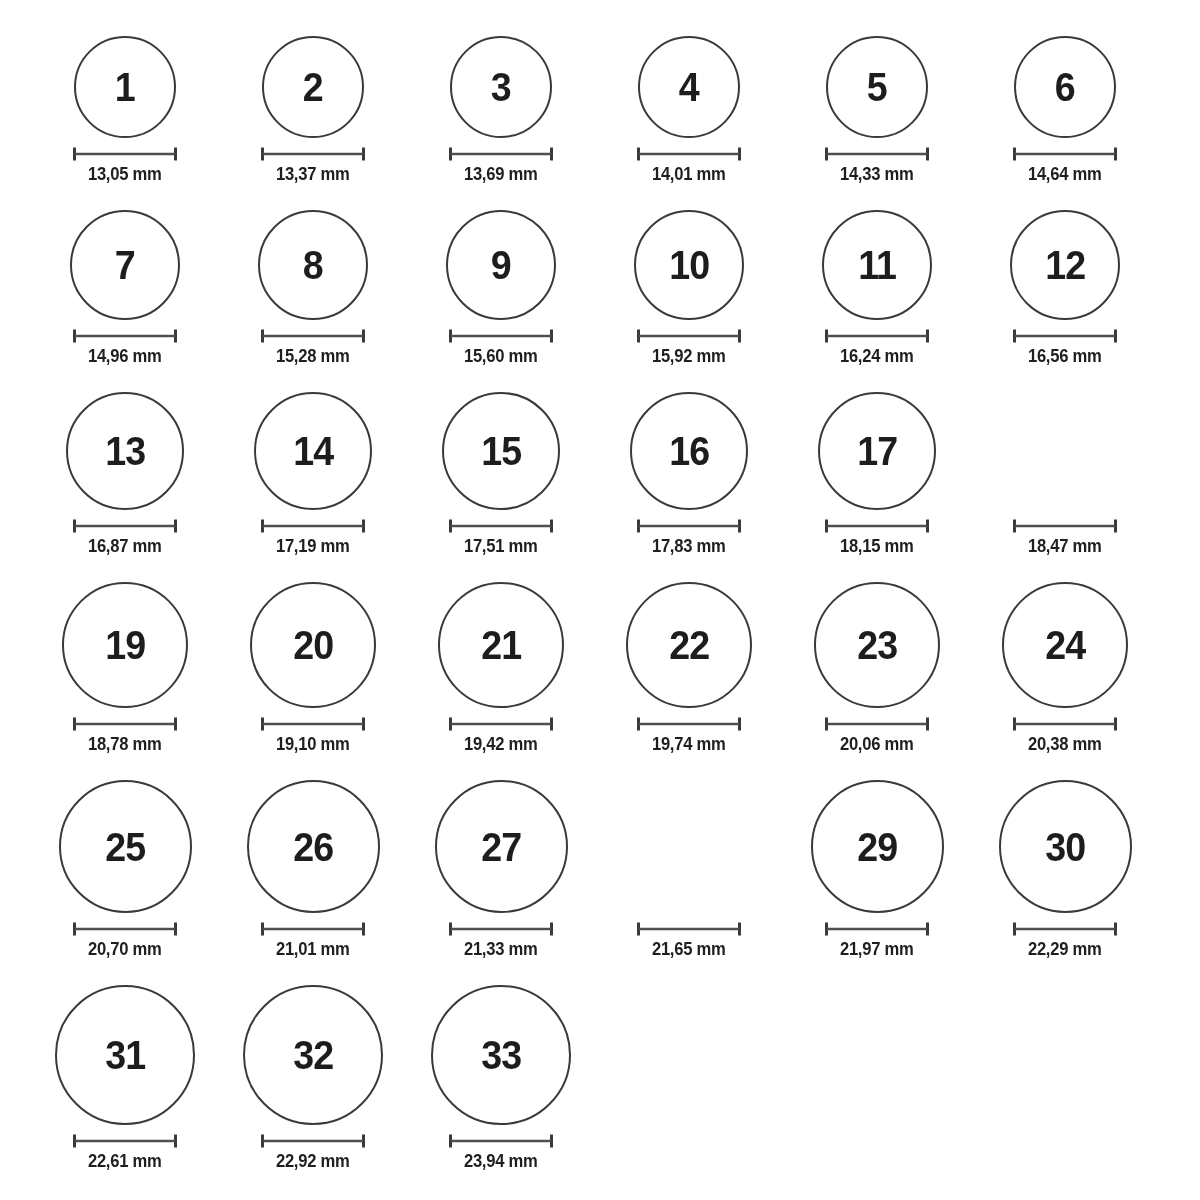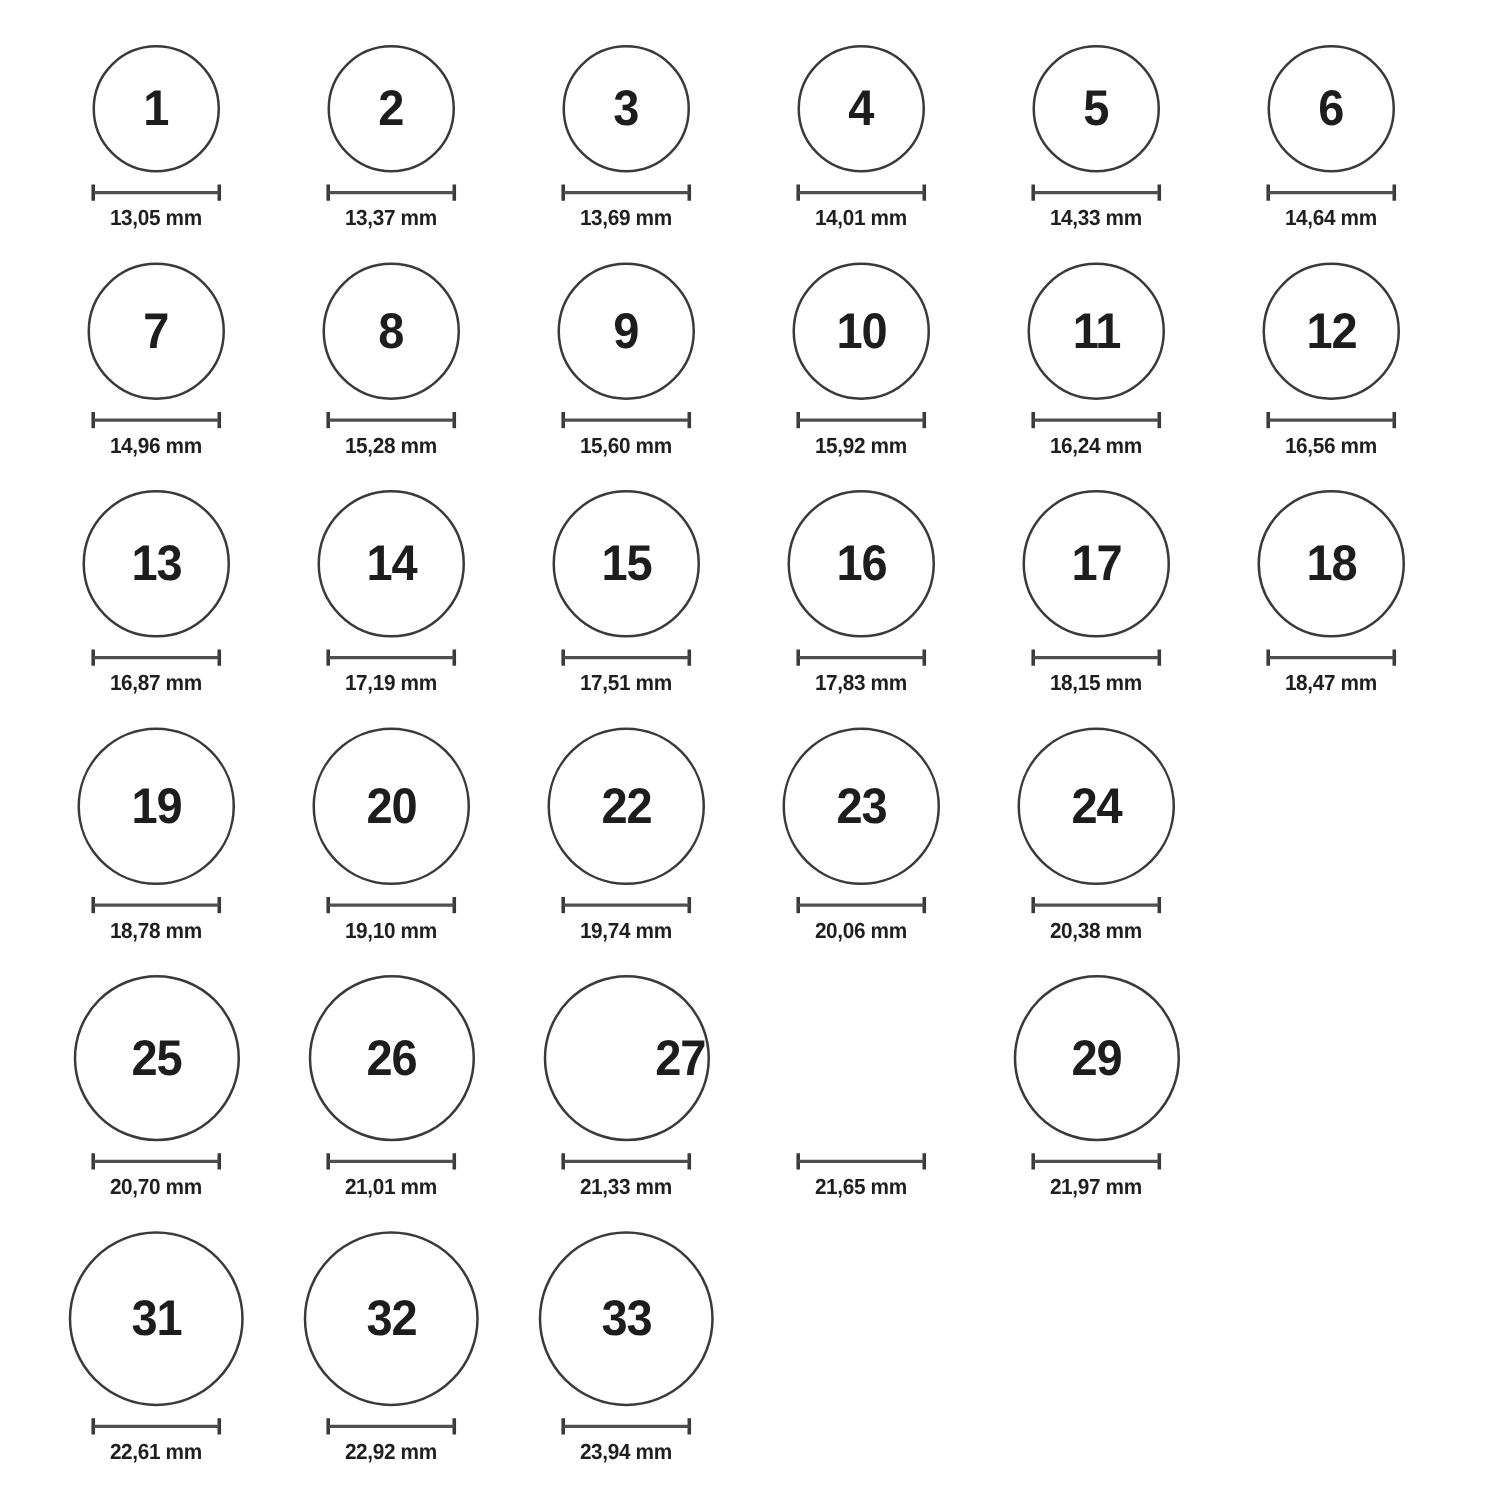--- a/index.html
+++ b/index.html
@@ -257,23 +257,20 @@
             <span class="num">17</span>
           </div>
           <svg class="measure" width="104" height="14">
             <line x1="1.5" y1="0.5" x2="1.5" y2="13.5" stroke="#3a3a3a" stroke-width="3"></line>
             <line x1="102.5" y1="0.5" x2="102.5" y2="13.5" stroke="#3a3a3a" stroke-width="3"></line>
             <line x1="2" y1="7" x2="102" y2="7" stroke="#4f4f4f" stroke-width="2.6"></line>
           </svg>
           <div class="label">18,15 mm</div>
         </div>
         <div class="cell">
-          <div class="circle" style="width: 118px; height: 118px;">
-            <span class="num">18</span>
-          </div>
           <svg class="measure" width="104" height="14">
             <line x1="1.5" y1="0.5" x2="1.5" y2="13.5" stroke="#3a3a3a" stroke-width="3"></line>
             <line x1="102.5" y1="0.5" x2="102.5" y2="13.5" stroke="#3a3a3a" stroke-width="3"></line>
             <line x1="2" y1="7" x2="102" y2="7" stroke="#4f4f4f" stroke-width="2.6"></line>
           </svg>
           <div class="label">18,47 mm</div>
         </div>
       </div>
       <div class="row">
         <div class="cell">
@@ -290,20 +287,31 @@
         <div class="cell">
           <div class="circle" style="width: 126px; height: 126px;">
             <span class="num">20</span>
           </div>
           <svg class="measure" width="104" height="14">
             <line x1="1.5" y1="0.5" x2="1.5" y2="13.5" stroke="#3a3a3a" stroke-width="3"></line>
             <line x1="102.5" y1="0.5" x2="102.5" y2="13.5" stroke="#3a3a3a" stroke-width="3"></line>
             <line x1="2" y1="7" x2="102" y2="7" stroke="#4f4f4f" stroke-width="2.6"></line>
           </svg>
           <div class="label">19,10 mm</div>
+        </div>
+        <div class="cell">
+          <div class="circle" style="width: 126px; height: 126px;">
+            <span class="num">21</span>
+          </div>
+          <svg class="measure" width="104" height="14">
+            <line x1="1.5" y1="0.5" x2="1.5" y2="13.5" stroke="#3a3a3a" stroke-width="3"></line>
+            <line x1="102.5" y1="0.5" x2="102.5" y2="13.5" stroke="#3a3a3a" stroke-width="3"></line>
+            <line x1="2" y1="7" x2="102" y2="7" stroke="#4f4f4f" stroke-width="2.6"></line>
+          </svg>
+          <div class="label">19,42 mm</div>
         </div>
         <div class="cell">
           <div class="circle" style="width: 126px; height: 126px;">
             <span class="num">22</span>
           </div>
           <svg class="measure" width="104" height="14">
             <line x1="1.5" y1="0.5" x2="1.5" y2="13.5" stroke="#3a3a3a" stroke-width="3"></line>
             <line x1="102.5" y1="0.5" x2="102.5" y2="13.5" stroke="#3a3a3a" stroke-width="3"></line>
             <line x1="2" y1="7" x2="102" y2="7" stroke="#4f4f4f" stroke-width="2.6"></line>
           </svg>
@@ -349,21 +357,21 @@
             <span class="num">26</span>
           </div>
           <svg class="measure" width="104" height="14">
             <line x1="1.5" y1="0.5" x2="1.5" y2="13.5" stroke="#3a3a3a" stroke-width="3"></line>
             <line x1="102.5" y1="0.5" x2="102.5" y2="13.5" stroke="#3a3a3a" stroke-width="3"></line>
             <line x1="2" y1="7" x2="102" y2="7" stroke="#4f4f4f" stroke-width="2.6"></line>
           </svg>
           <div class="label">21,01 mm</div>
         </div>
         <div class="cell">
-          <div class="circle" style="width: 133px; height: 133px; justify-content: flex-end;">
+          <div class="circle" style="width: 133px; height: 133px;">
             <span class="num">27</span>
           </div>
           <svg class="measure" width="104" height="14">
             <line x1="1.5" y1="0.5" x2="1.5" y2="13.5" stroke="#3a3a3a" stroke-width="3"></line>
             <line x1="102.5" y1="0.5" x2="102.5" y2="13.5" stroke="#3a3a3a" stroke-width="3"></line>
             <line x1="2" y1="7" x2="102" y2="7" stroke="#4f4f4f" stroke-width="2.6"></line>
           </svg>
           <div class="label">21,33 mm</div>
         </div>
         <div class="cell">
@@ -377,20 +385,31 @@
         <div class="cell">
           <div class="circle" style="width: 133px; height: 133px;">
             <span class="num">29</span>
           </div>
           <svg class="measure" width="104" height="14">
             <line x1="1.5" y1="0.5" x2="1.5" y2="13.5" stroke="#3a3a3a" stroke-width="3"></line>
             <line x1="102.5" y1="0.5" x2="102.5" y2="13.5" stroke="#3a3a3a" stroke-width="3"></line>
             <line x1="2" y1="7" x2="102" y2="7" stroke="#4f4f4f" stroke-width="2.6"></line>
           </svg>
           <div class="label">21,97 mm</div>
+        </div>
+        <div class="cell">
+          <div class="circle" style="width: 133px; height: 133px;">
+            <span class="num">30</span>
+          </div>
+          <svg class="measure" width="104" height="14">
+            <line x1="1.5" y1="0.5" x2="1.5" y2="13.5" stroke="#3a3a3a" stroke-width="3"></line>
+            <line x1="102.5" y1="0.5" x2="102.5" y2="13.5" stroke="#3a3a3a" stroke-width="3"></line>
+            <line x1="2" y1="7" x2="102" y2="7" stroke="#4f4f4f" stroke-width="2.6"></line>
+          </svg>
+          <div class="label">22,29 mm</div>
         </div>
       </div>
       <div class="row">
         <div class="cell">
           <div class="circle" style="width: 140px; height: 140px;">
             <span class="num">31</span>
           </div>
           <svg class="measure" width="104" height="14">
             <line x1="1.5" y1="0.5" x2="1.5" y2="13.5" stroke="#3a3a3a" stroke-width="3"></line>
             <line x1="102.5" y1="0.5" x2="102.5" y2="13.5" stroke="#3a3a3a" stroke-width="3"></line>

